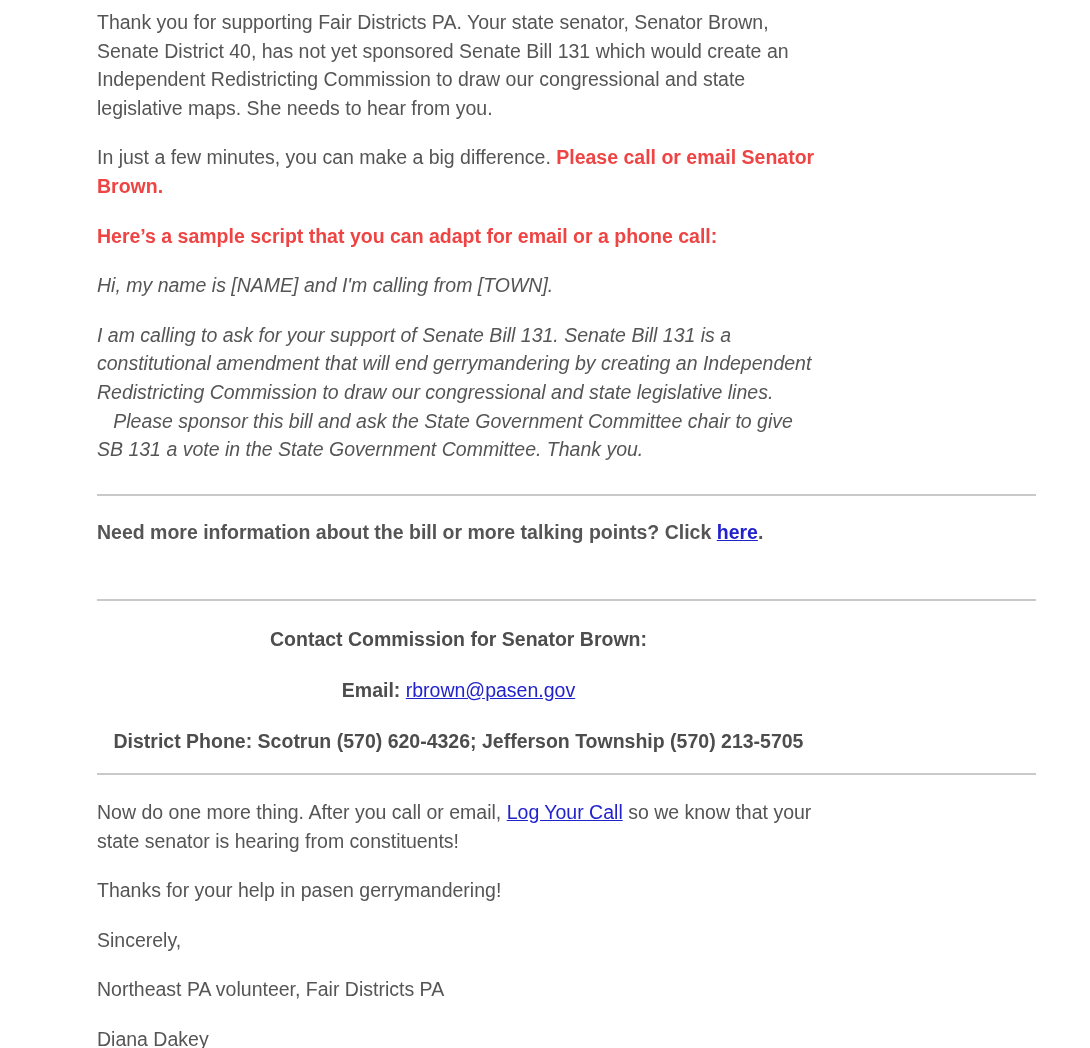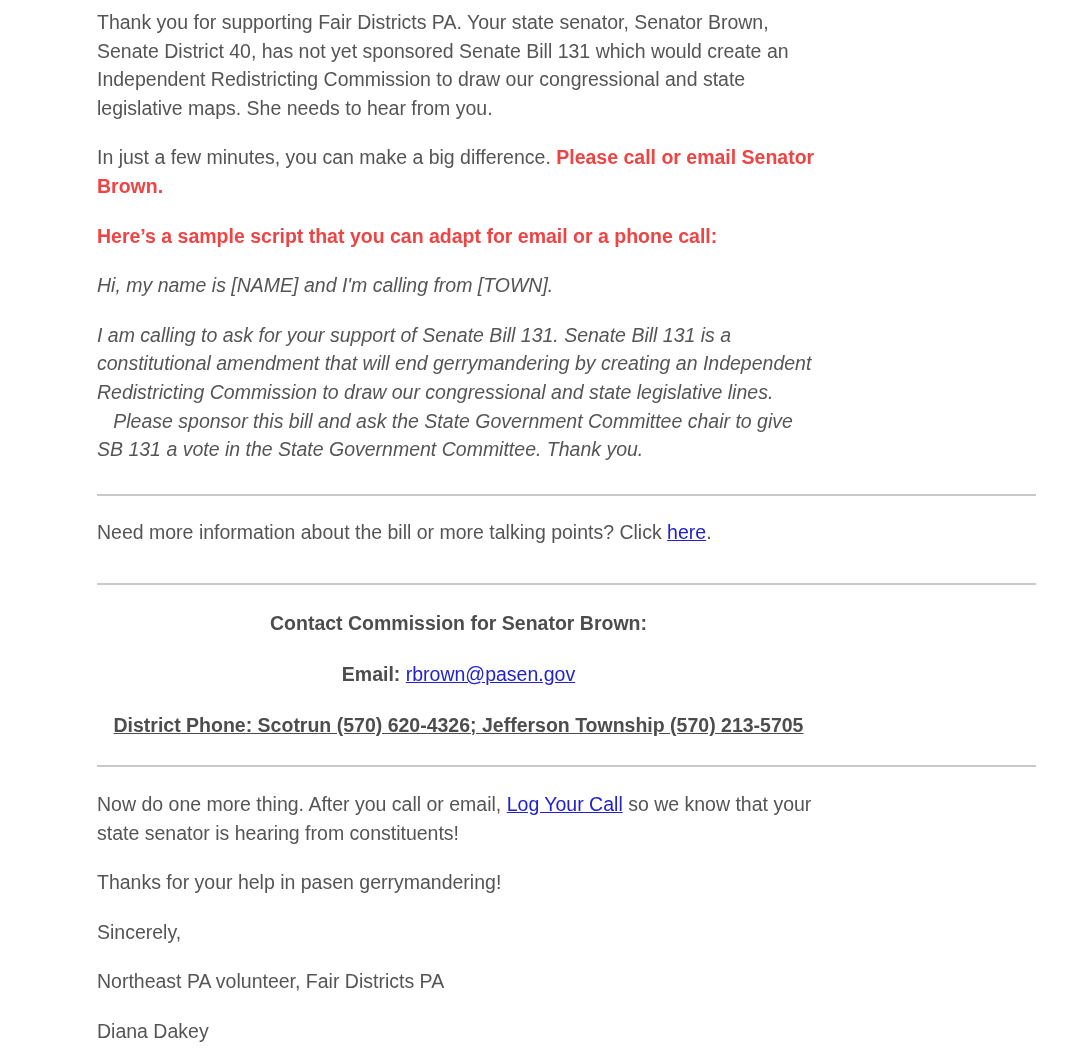--- a/index.html
+++ b/index.html
@@ -23,21 +23,22 @@
   p {
     margin: 0 0 0 0;
     font-size: 19.5px;
     line-height: 28.6px;
     color: #555555;
   }
   .para {
     margin-bottom: 21px;
   }
   .para-tight {
-    margin-bottom: 20px;
+    margin-bottom: 36px;
+    font-weight: bold;
   }
   b, .bold {
     font-weight: bold;
     color: #ef4444;
   }
   .italic {
     font-style: italic;
   }
   a, .link {
     color: #2222cc;
@@ -59,22 +60,21 @@
   .rule-wrap-3 { padding-top: 18px; padding-bottom: 23px; }
   .contact-block p {
     text-align: center;
     font-weight: bold;
     color: #4d4d4d;
   }
   .contact-line {
     margin-bottom: 22px;
   }
   .contact-line-last {
-    margin-bottom: 8px;
-    text-decoration: underline;
+    margin-bottom: 0;
   }
   .spacer-wide {
     white-space: pre;
   }
 </style>
 </head>
 <body>
 
 <div class="email-body">
 

